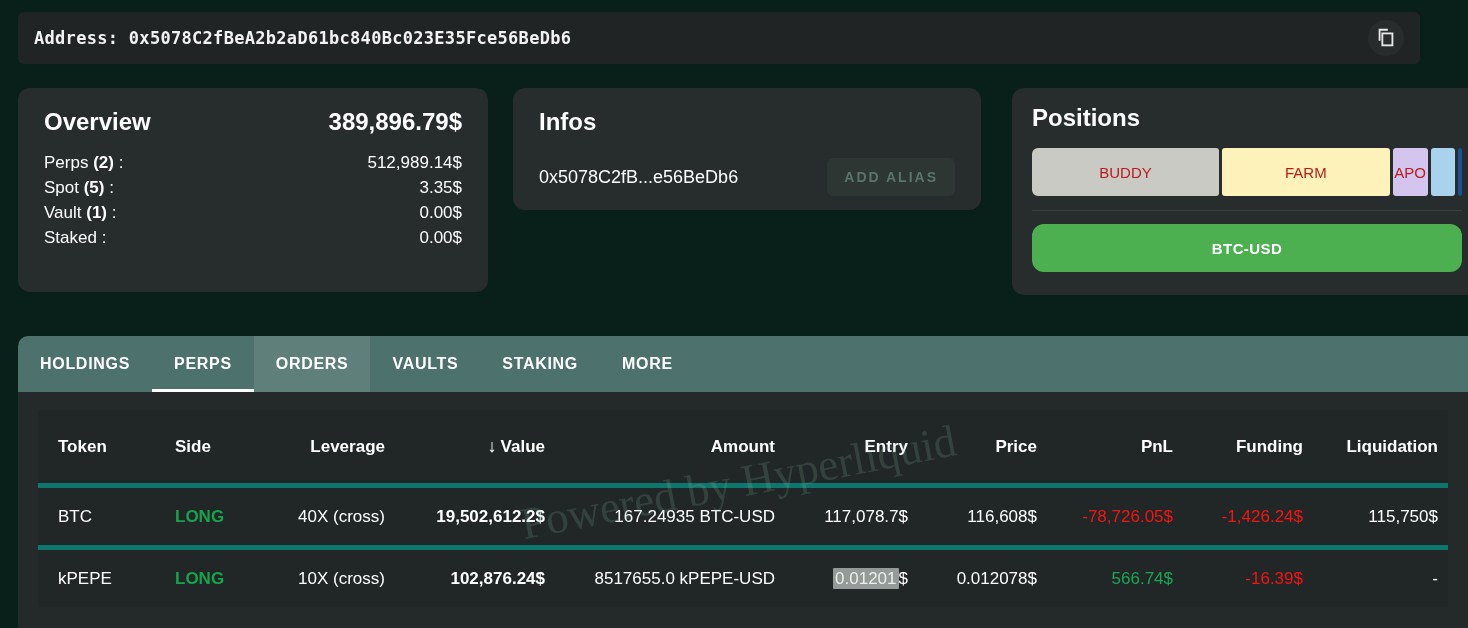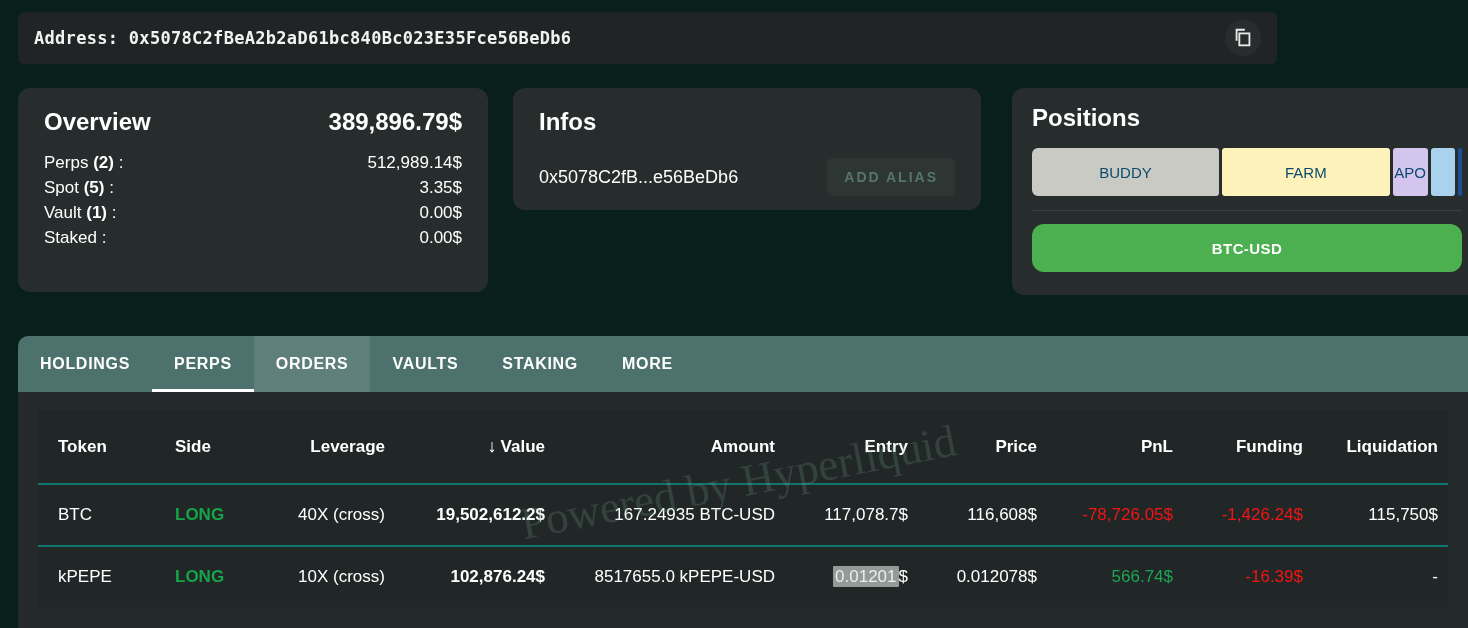--- a/index.html
+++ b/index.html
@@ -5,21 +5,21 @@
   * { margin:0; padding:0; box-sizing:border-box; }
   html,body { width:1468px; height:628px; overflow:hidden; }
   body {
     background:#082019;
     font-family:"Liberation Sans", sans-serif;
     color:#ffffff;
     position:relative;
   }
   
   .address-bar {
-    position:absolute; left:18px; top:12px; width:1259px; height:52px;
+    position:absolute; left:18px; top:12px; width:1402px; height:52px;
     background:#212424; border-radius:6px;
     display:flex; align-items:center; padding:0 16px;
   }
   .address-text {
     font-family:"DejaVu Sans Mono","Liberation Mono",monospace;
     font-size:17px; font-weight:bold; color:#f2f2f2; letter-spacing:0.3px;
     white-space:nowrap;
   }
   .copy-btn {
     margin-left:auto; width:36px; height:36px; border-radius:50%;
@@ -41,21 +41,21 @@
   .infos-row { margin-top:22px; display:flex; justify-content:space-between; align-items:center; }
   .infos-address { font-size:18px; color:#fdfdfd; }
   .add-alias-btn {
     background:#2e3634; color:#57746d; border:none; border-radius:6px;
     font-family:inherit; font-size:14px; font-weight:bold; letter-spacing:2px;
     padding:11px 17px; cursor:pointer;
   }
   .seg-row { margin-top:16px; display:flex; gap:3px; height:48px; }
   .seg {
     display:flex; align-items:center; justify-content:center;
-    color:#0c4a6e; font-size:15px; font-weight:500; overflow:hidden;
+    color:#b91c1c; font-size:15px; font-weight:500; overflow:hidden;
     border-radius:3px; cursor:pointer; white-space:nowrap;
   }
   .seg:first-child { border-top-left-radius:6px; border-bottom-left-radius:6px; }
   .pos-divider { margin-top:14px; border-top:1px solid #39413e; }
   .pair-btn {
     margin-top:13px; height:48px; width:100%; border:none; border-radius:12px;
     color:#fff; font-family:inherit; font-size:15px; font-weight:bold; letter-spacing:0.4px;
     cursor:pointer;
   }
   
@@ -79,21 +79,21 @@
   .perps-table {
     position:absolute; left:20px; top:18px; width:1410px; height:197px;
     background:#212727; border-radius:2px; overflow:hidden;
   }
   .t-grid {
     display:grid;
     grid-template-columns:117px 90px 120px 160px 230px 133px 129px 136px 130px 135px;
     padding:0 10px 0 20px; align-items:center;
   }
   .t-header { height:73px; font-weight:bold; font-size:17px; }
-  .t-row { height:62px; font-size:17px; border-top:2px solid #0f766e; }
+  .t-row { height:62px; font-size:17px; border-top:5px solid #0f766e; }
   .c { text-align:right; white-space:nowrap; }
   .c.left { text-align:left; }
   .sort-arrow { font-weight:bold; margin-right:4px; font-size:18px; }
   .side-long { color:#16a34a; font-weight:bold; }
   .val-bold { font-weight:bold;padding-left:13px; }
   .neg { color:#f31414; }
   .pos { color:#1ca552; }
   .sel {
     background:#939a98; color:#ebeeed; border-radius:1px; padding:1px 2px;
   }

